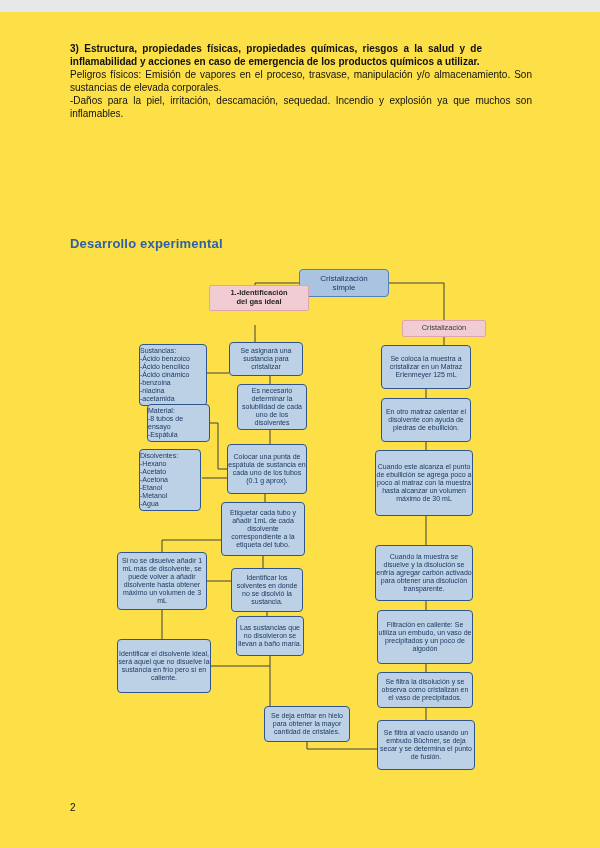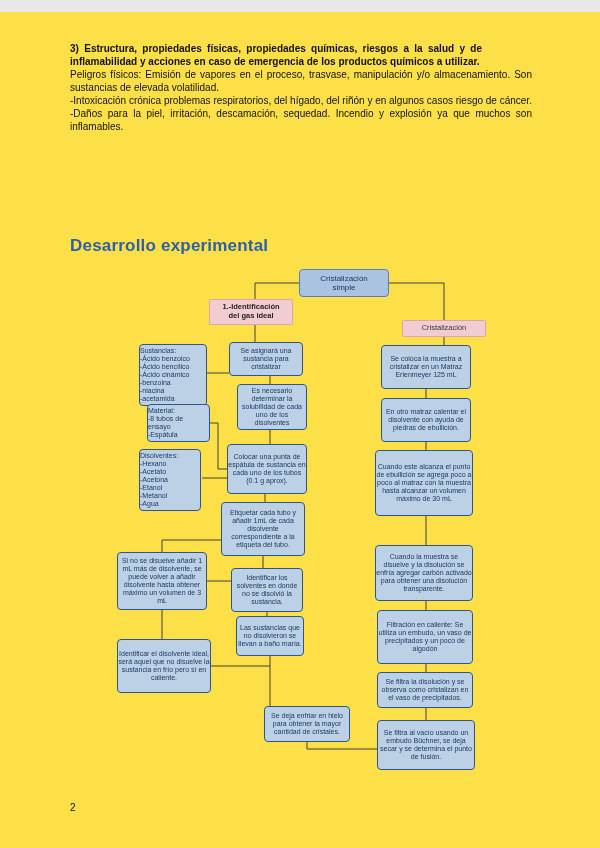--- a/index.html
+++ b/index.html
@@ -9,21 +9,21 @@
     overflow:hidden; color:#111;
   }
   .intro {
     position:absolute; left:70px; top:30px; width:462px;
     font-size:10px; line-height:13px; text-align:justify;
   }
   .intro p { margin:0; }
   .intro .heading { font-weight:bold; width:412px; }
   .section-title {
     position:absolute; left:70px; top:224px;
-    font-size:17px; font-weight:bold; color:#2e5fa8;
+    font-size:13px; font-weight:bold; color:#2e5fa8;
     letter-spacing:0.2px;
   }
   .flowchart { position:absolute; left:0; top:0; width:600px; height:848px; }
   svg.connectors { position:absolute; left:0; top:0; }
   .node {
     position:absolute; box-sizing:border-box;
     background:#bcd0e6; border:1px solid #30558a; border-radius:4px;
     color:#17365d; font-size:7px; line-height:1.15; padding:2px 0;
     display:flex; align-items:center; justify-content:center;
     text-align:center; white-space:pre-line;
@@ -34,22 +34,21 @@
   .node.root { background:#a9c3e1; border-color:#4f81bd; color:#1f3864; font-size:8px; }
   .pagenum { position:absolute; left:70px; top:790px; font-size:10px; }
 </style>
 </head>
 <body>
 
 <div class="page">
 
   <div class="intro">
     <p class="heading">3) Estructura, propiedades físicas, propiedades químicas, riesgos a la salud y de inflamabilidad y acciones en caso de emergencia de los productos químicos a utilizar.</p>
-    <p>Peligros físicos: Emisión de vapores en el proceso, trasvase, manipulación y/o almacenamiento. Son sustancias de elevada volatilidad.</p>
-    <p>-Intoxicación crónica problemas respiratorios, del hígado, del riñón y en algunos casos riesgo de cáncer.</p>
+    <p>Peligros físicos: Emisión de vapores en el proceso, trasvase, manipulación y/o almacenamiento. Son sustancias de elevada corporales.</p>
     <p>-Daños para la piel, irritación, descamación, sequedad. Incendio y explosión ya que muchos son inflamables.</p>
   </div>
 
   <div class="section-title">Desarrollo experimental</div>
 
   <div class="flowchart">
 
     <svg class="connectors" width="600" height="848" viewBox="0 0 600 848" fill="none" stroke="#404040" stroke-width="1">
       <polyline points="299,271 255,271 255,287"></polyline>
       <polyline points="389,271 444,271 444,308"></polyline>
@@ -72,21 +71,21 @@
       <polyline points="426,377 426,386"></polyline>
       <polyline points="426,430 426,438"></polyline>
       <polyline points="426,504 426,533"></polyline>
       <polyline points="426,589 426,598"></polyline>
       <polyline points="426,652 426,660"></polyline>
       <polyline points="426,696 426,708"></polyline>
     </svg>
 
     <div class="node root" style="left:299px;top:257px;width:90px;min-height:28px">Cristalización
 simple</div>
-    <div class="node pink bold" style="left:209px;top:287px;width:84px;min-height:26px">1.-Identificación
+    <div class="node pink bold" style="left:209px;top:273px;width:100px;min-height:26px">1.-Identificación
 del gas ideal</div>
     <div class="node pink" style="left:402px;top:308px;width:84px;min-height:17px">Cristalización</div>
 
     <div class="node list" style="left:139px;top:332px;width:68px;min-height:58px">Sustancias:
 -Ácido benzoico
 -Ácido bencílico
 -Ácido cinámico
 -benzoina
 -niacina
 -acetamida</div>

